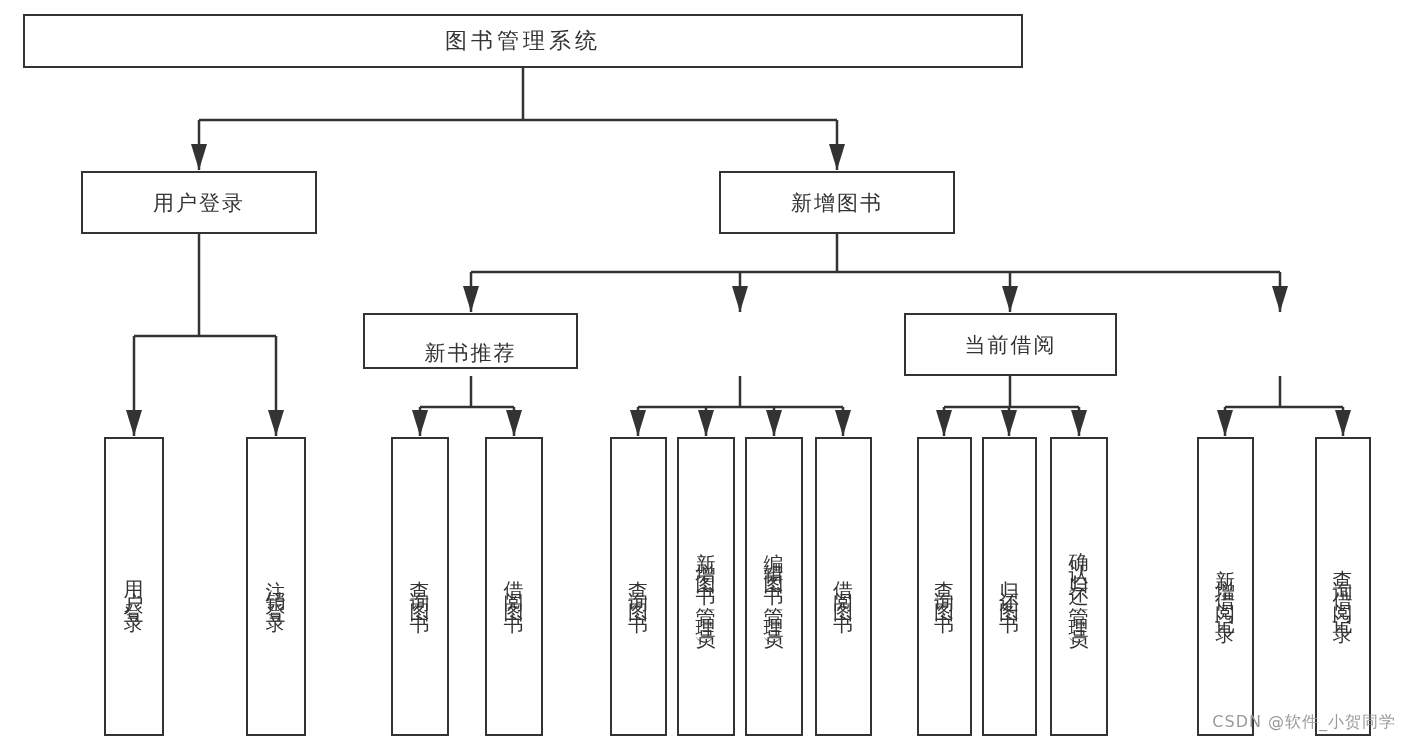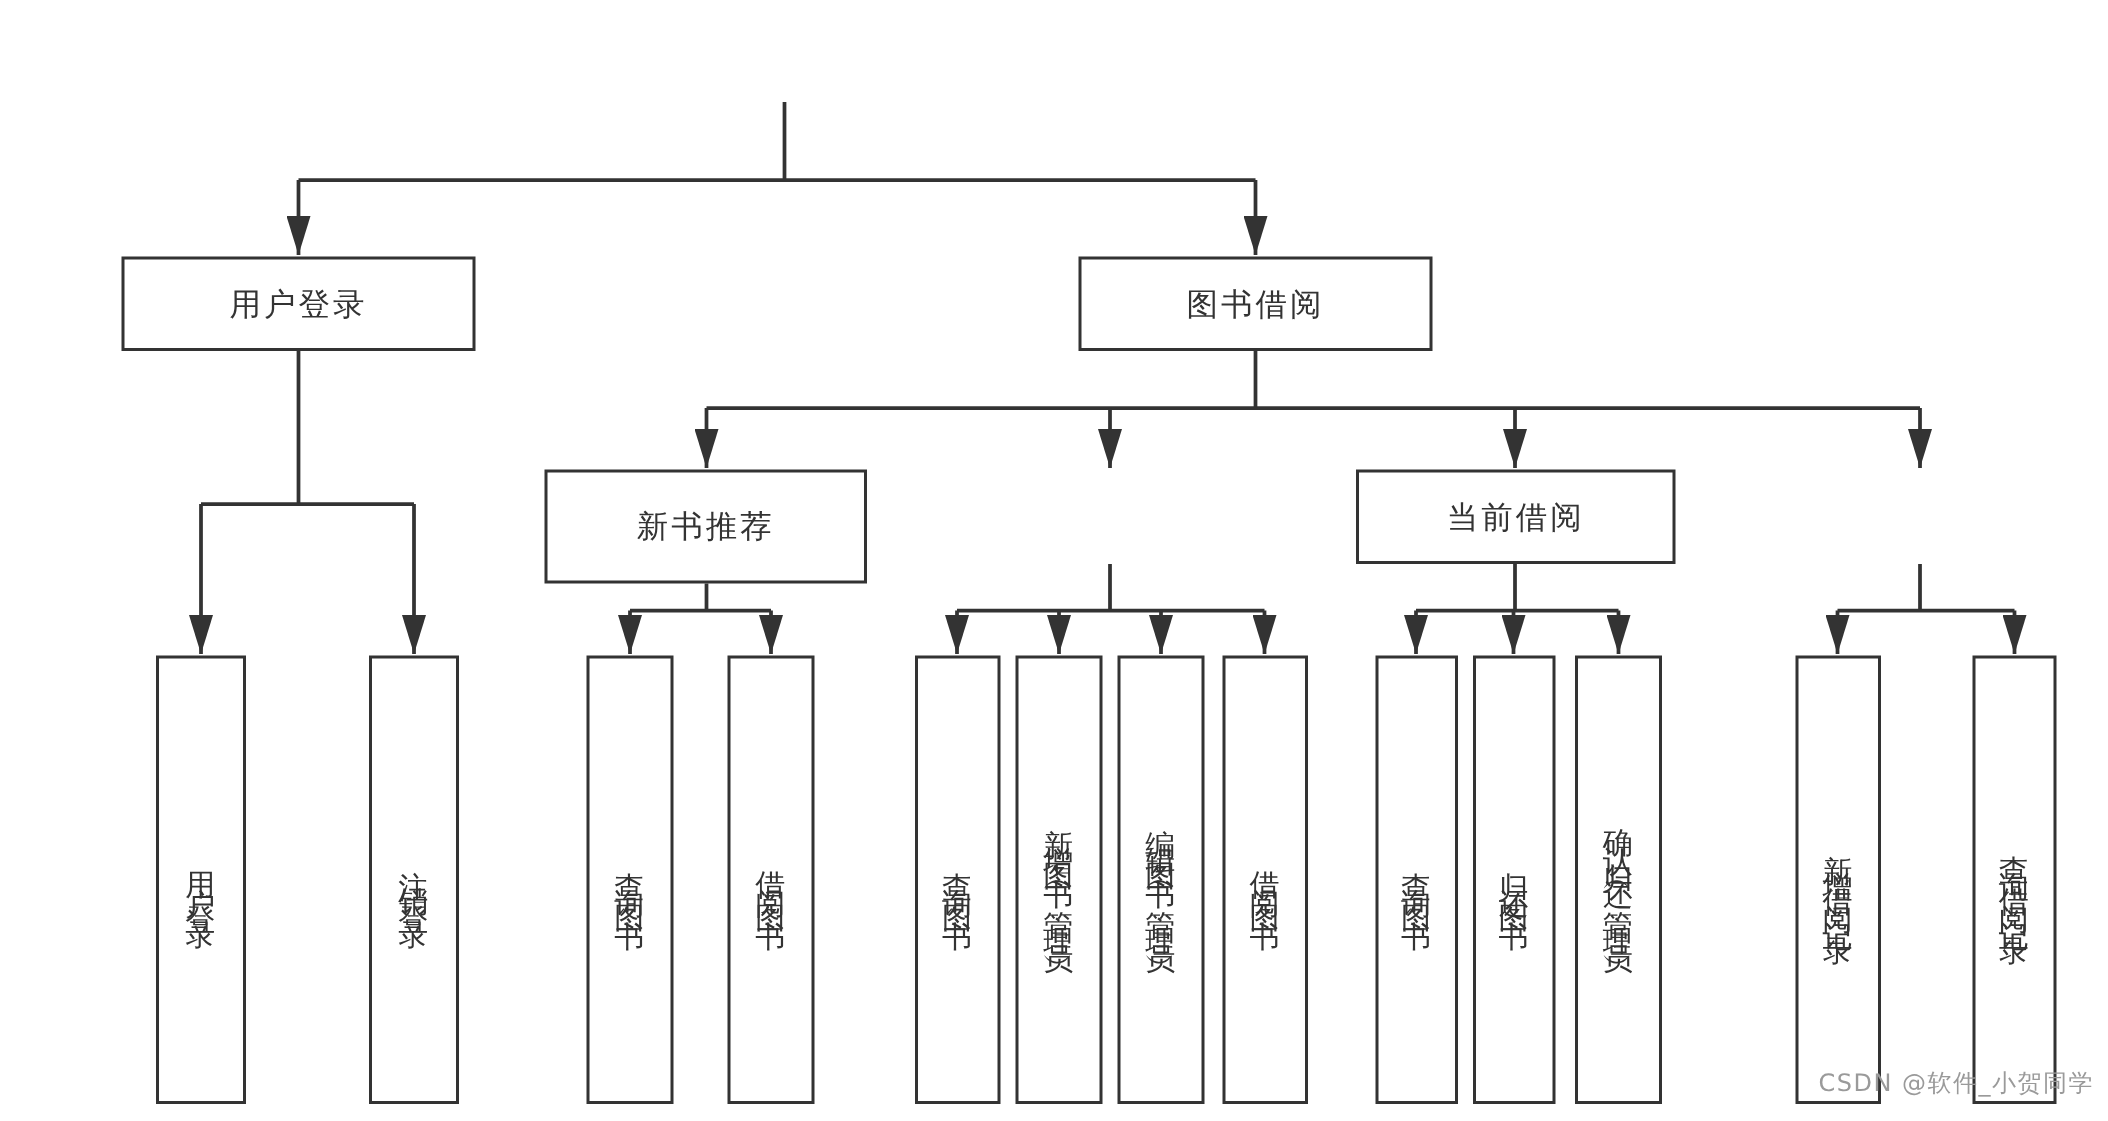--- a/index.html
+++ b/index.html
@@ -113,29 +113,32 @@
     <path class="line" d="M944,407 V436" marker-end="url(#arrow)"></path>
     <path class="line" d="M1009,407 V436" marker-end="url(#arrow)"></path>
     <path class="line" d="M1079,407 V436" marker-end="url(#arrow)"></path>
 
     <path class="line" d="M1280,376 V407"></path>
     <path class="line" d="M1225,407 H1343"></path>
     <path class="line" d="M1225,407 V436" marker-end="url(#arrow)"></path>
     <path class="line" d="M1343,407 V436" marker-end="url(#arrow)"></path>
   </svg>
 
+  <div class="node root" style="left:23px; top:14px; width:1000px; height:54px;">
+    <span class="node-label">图书管理系统</span>
+  </div>
 
   <div class="node" style="left:81px; top:171px; width:236px; height:63px;">
     <span class="node-label">用户登录</span>
   </div>
   <div class="node" style="left:719px; top:171px; width:236px; height:63px;">
-    <span class="node-label">图书借阅</span>
+    <span class="node-label">新增图书</span>
   </div>
 
-  <div class="node" style="left:363px; top:313px; width:215px; height:76px;">
+  <div class="node" style="left:363px; top:313px; width:215px; height:56px;align-items:flex-end;">
     <span class="node-label">新书推荐</span>
   </div>
   <div class="node" style="left:904px; top:313px; width:213px; height:63px;">
     <span class="node-label">当前借阅</span>
   </div>
 
   <div class="node" style="left:104px; top:437px; width:60px; height:299px;">
     <span class="leaf-label">用户登录</span>
   </div>
   <div class="node" style="left:246px; top:437px; width:60px; height:299px;">

